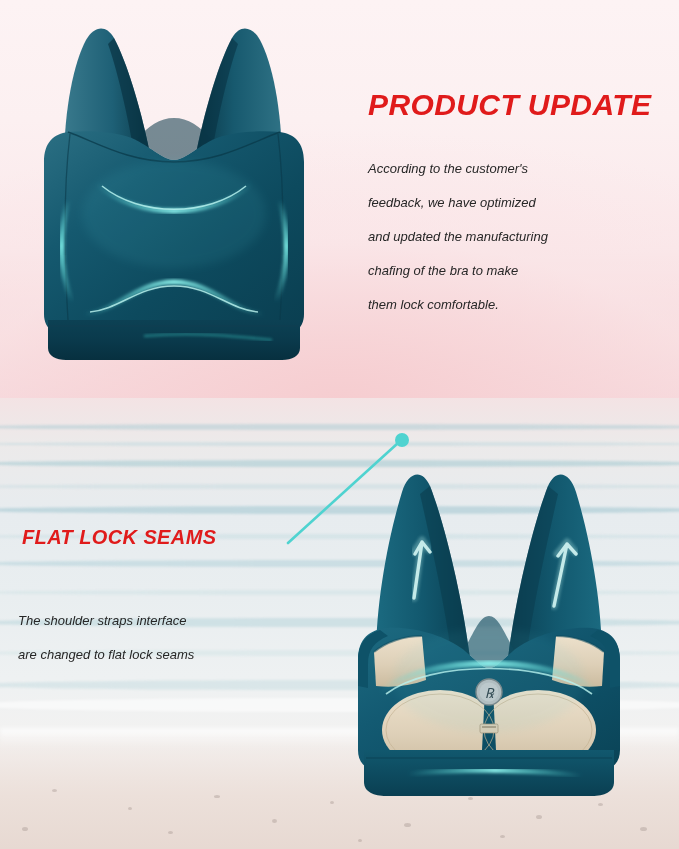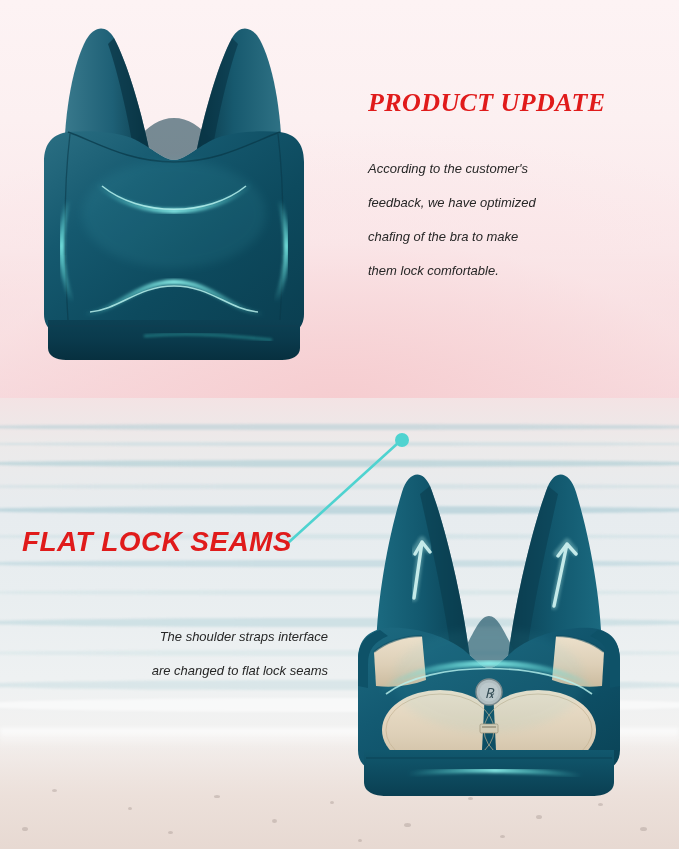--- a/index.html
+++ b/index.html
@@ -38,32 +38,32 @@
   }
 
   
   .head{
     position:absolute;
     color:#e01b1b;
     font-style:italic;font-weight:bold;
     letter-spacing:.4px;
     white-space:nowrap;
   }
-  .head-top{left:368px;top:88px;font-size:26px;font-family:Liberation Serif, serif;}
-  .head-bottom{left:22px;top:526px;font-size:28px;}
+  .head-top{left:368px;top:88px;font-size:30px;}
+  .head-bottom{left:22px;top:526px;font-size:20px;}
 
   .body-copy{
     position:absolute;
     color:#262626;
     font-style:italic;
     font-size:13px;
     line-height:34px;
   }
   .body-top{left:368px;top:152px;width:300px;}
-  .body-bottom{left:18px;top:620px;width:310px;text-align:right;}
+  .body-bottom{left:18px;top:604px;width:310px;}
   .body-copy .ln{display:block;white-space:nowrap;}
 
   
   .leader{position:absolute;left:280px;top:425px;width:140px;height:130px;overflow:visible;}
 
   
   .bra{position:absolute;}
   .bra-top{left:24px;top:14px;width:300px;height:350px;}
   .bra-bottom{left:330px;top:430px;width:318px;height:372px;}
 </style>
@@ -149,20 +149,21 @@
       <path d="M120 322 C170 318 210 322 248 326" fill="none" stroke="#3fd5cd" stroke-width="2" opacity=".5" filter="url(#softGlow)"></path>
 
       <ellipse cx="150" cy="200" rx="92" ry="54" fill="#58c9d6" opacity=".09" filter="url(#bigSoft)"></ellipse>
     </svg>
 
     <div class="head head-top">PRODUCT UPDATE</div>
 
     <div class="body-copy body-top">
       <span class="ln">According to the customer's</span>
       <span class="ln">feedback, we have optimized</span>
+      <span class="ln">and updated the manufacturing</span>
       <span class="ln">chafing of the bra to make</span>
       <span class="ln">them lock comfortable.</span>
     </div>
   </div>
 
   <div class="panel-bottom">
 
     <div class="waveband" style="top:26px;height:6px;background:rgba(152,196,205,.40);"></div>
     <div class="waveband" style="top:44px;height:4px;background:rgba(168,206,213,.34);"></div>
     <div class="waveband" style="top:62px;height:7px;background:rgba(140,190,200,.42);"></div>

